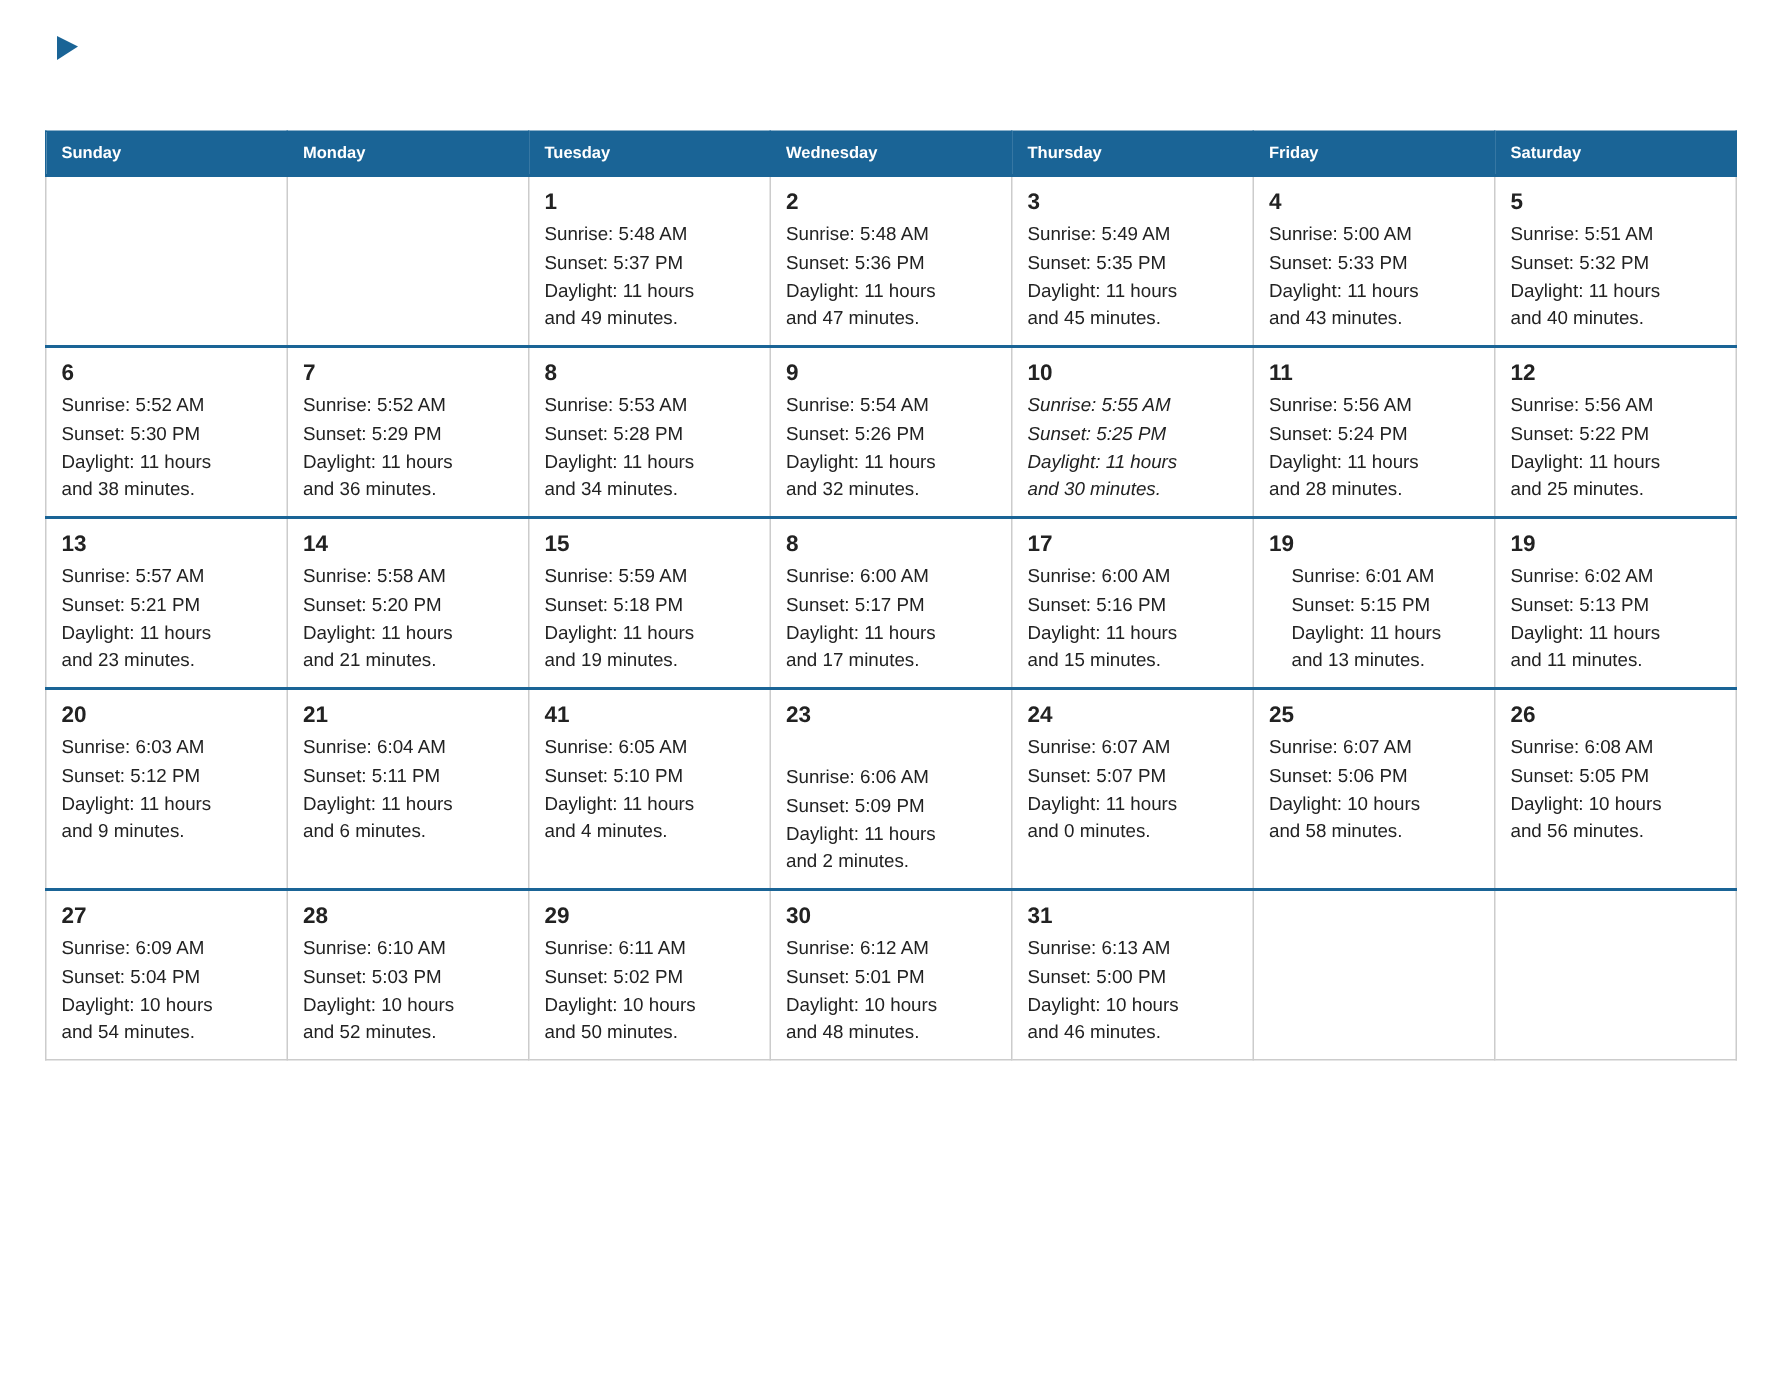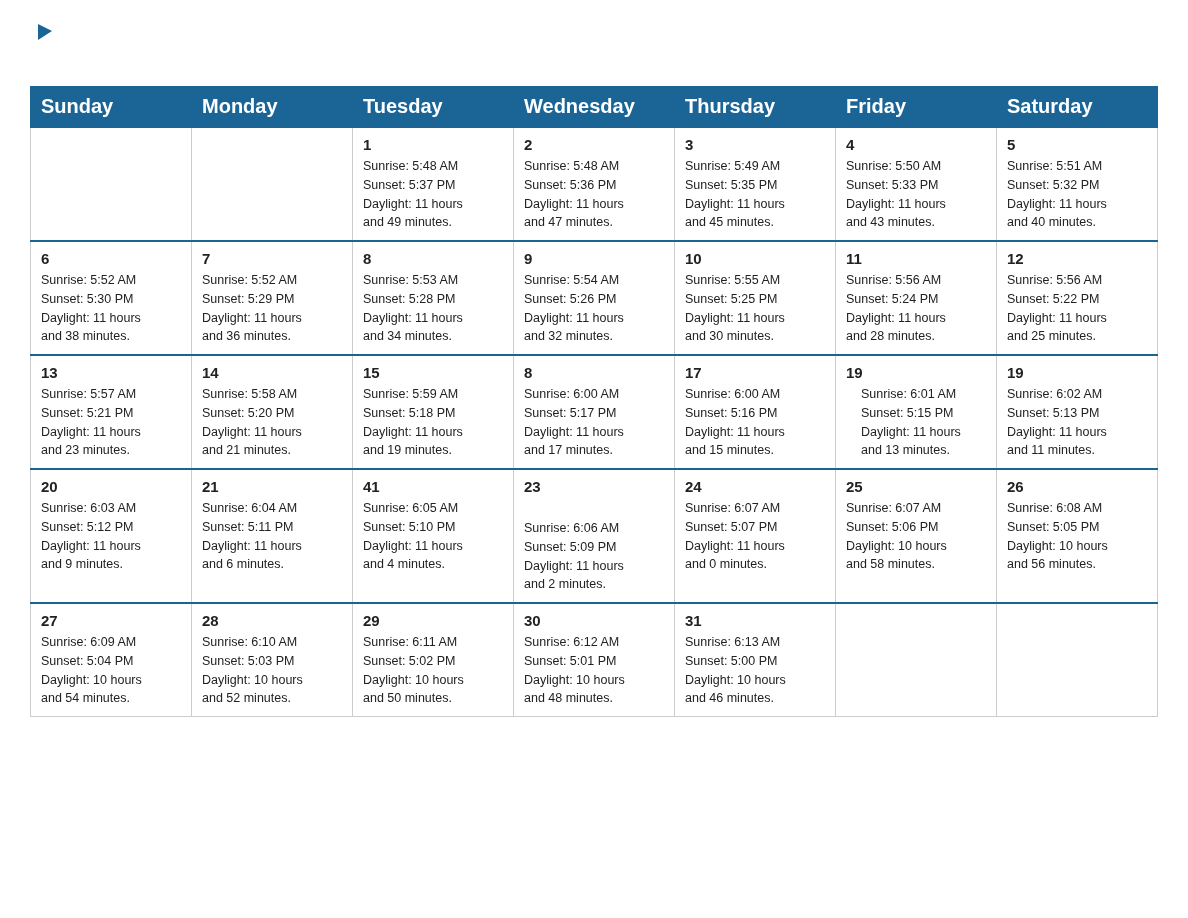--- a/index.html
+++ b/index.html
@@ -38,21 +38,21 @@
       color: #555;
       margin-top: 6px;
     }
     .calendar {
       width: 100%;
       border-collapse: collapse;
     }
     .calendar thead th {
       background: #1a6496;
       color: #fff;
-      font-size: 20px;
+      font-size: 11px;
       font-weight: 600;
       padding: 8px 10px;
       text-align: left;
       border: 1px solid #1a6496;
     }
     .calendar tbody td {
       vertical-align: top;
       border: 1px solid #ccc;
       padding: 8px 10px;
       width: 14.28%;
@@ -140,21 +140,21 @@
         </td>
         <td>
           <span class="day-num">3</span>
           <div class="day-info" style="white-space: pre-line;">Sunrise: 5:49 AM
 Sunset: 5:35 PM
 Daylight: 11 hours
 and 45 minutes.</div>
         </td>
         <td>
           <span class="day-num">4</span>
-          <div class="day-info" style="white-space: pre-line;">Sunrise: 5:50 AM
+          <div class="day-info" style="white-space: pre-line;">Sunrise: 5:00 AM
 Sunset: 5:33 PM
 Daylight: 11 hours
 and 43 minutes.</div>
         </td>
         <td>
           <span class="day-num">5</span>
           <div class="day-info" style="white-space: pre-line;">Sunrise: 5:51 AM
 Sunset: 5:32 PM
 Daylight: 11 hours
 and 40 minutes.</div>
@@ -184,21 +184,21 @@
         </td>
         <td>
           <span class="day-num">9</span>
           <div class="day-info" style="white-space: pre-line;">Sunrise: 5:54 AM
 Sunset: 5:26 PM
 Daylight: 11 hours
 and 32 minutes.</div>
         </td>
         <td>
           <span class="day-num">10</span>
-          <div class="day-info" style="white-space: pre-line;">Sunrise: 5:55 AM
+          <div class="day-info" style="white-space: pre-line; font-style: italic;">Sunrise: 5:55 AM
 Sunset: 5:25 PM
 Daylight: 11 hours
 and 30 minutes.</div>
         </td>
         <td>
           <span class="day-num">11</span>
           <div class="day-info" style="white-space: pre-line;">Sunrise: 5:56 AM
 Sunset: 5:24 PM
 Daylight: 11 hours
 and 28 minutes.</div>

